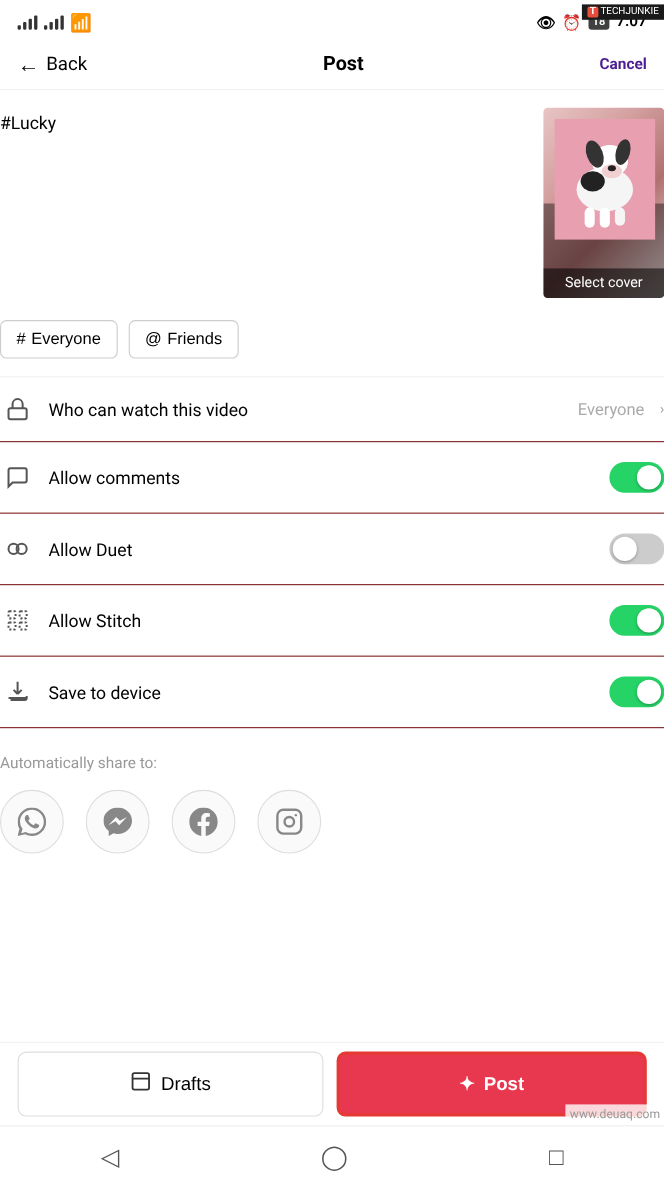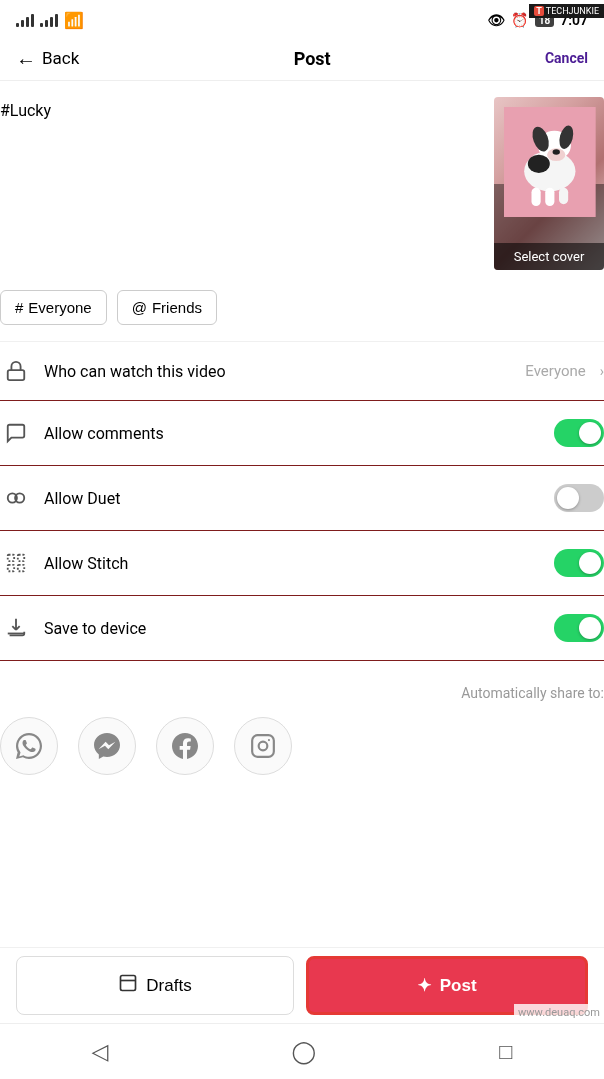--- a/index.html
+++ b/index.html
@@ -247,21 +247,20 @@
     }
 
     
     .auto-share-section {
       padding: 24px 0 16px 0;
     }
     .auto-share-label {
       font-size: 14px;
       color: #999;
       margin-bottom: 16px;
-      text-align: right;
     }
     .share-icons {
       display: flex;
       gap: 20px;
     }
     .share-circle {
       width: 58px;
       height: 58px;
       border-radius: 50%;
       border: 1.5px solid #ddd;

